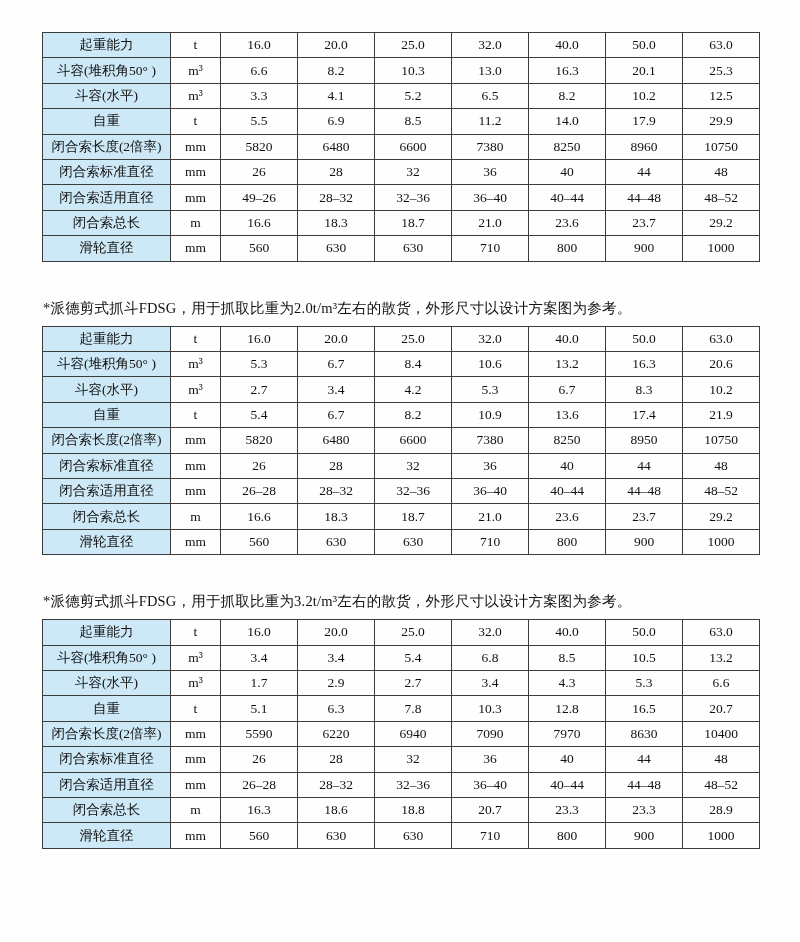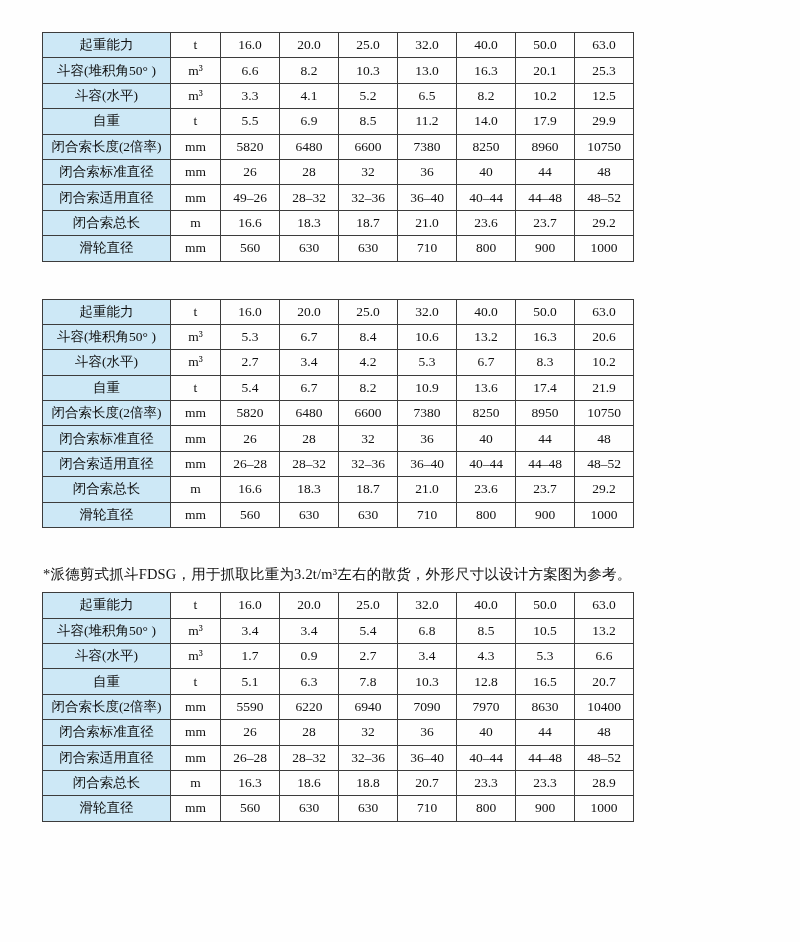--- a/index.html
+++ b/index.html
@@ -21,21 +21,21 @@
   .section:last-child{margin-bottom:4px;}
   .title{
     margin:0 0 9px 1px;
     font-size:14.5px;
     line-height:1.25;
     white-space:nowrap;
     letter-spacing:0.2px;
   }
   table.spec{
     border-collapse:collapse;
-    width:592px;
+    width:718px;
     table-layout:fixed;
   }
   table.spec th,
   table.spec td{
     border:1px solid var(--border);
     height:25.4px;
     padding:0 2px;
     text-align:center;
     vertical-align:middle;
     font-size:13.5px;
@@ -154,20 +154,21 @@
             <td>710</td>
             <td>800</td>
             <td>900</td>
             <td>1000</td>
           </tr>
         </tbody>
     </table>
   </div>
 
   <div class="section">
+    <p class="title">*派德剪式抓斗FDSG，用于抓取比重为2.0t/m³左右的散货，外形尺寸以设计方案图为参考。</p>
     <table class="spec">
       <tbody>
           <tr>
             <th class="label">起重能力</th>
             <td class="unit">t</td>
             <td>16.0</td>
             <td>20.0</td>
             <td>25.0</td>
             <td>32.0</td>
             <td>40.0</td>
@@ -289,21 +290,21 @@
             <td>5.4</td>
             <td>6.8</td>
             <td>8.5</td>
             <td>10.5</td>
             <td>13.2</td>
           </tr>
           <tr>
             <th class="label">斗容(水平)</th>
             <td class="unit">m³</td>
             <td>1.7</td>
-            <td>0.9</td>
+            <td>2.9</td>
             <td>2.7</td>
             <td>3.4</td>
             <td>4.3</td>
             <td>5.3</td>
             <td>6.6</td>
           </tr>
           <tr>
             <th class="label">自重</th>
             <td class="unit">t</td>
             <td>5.1</td>

